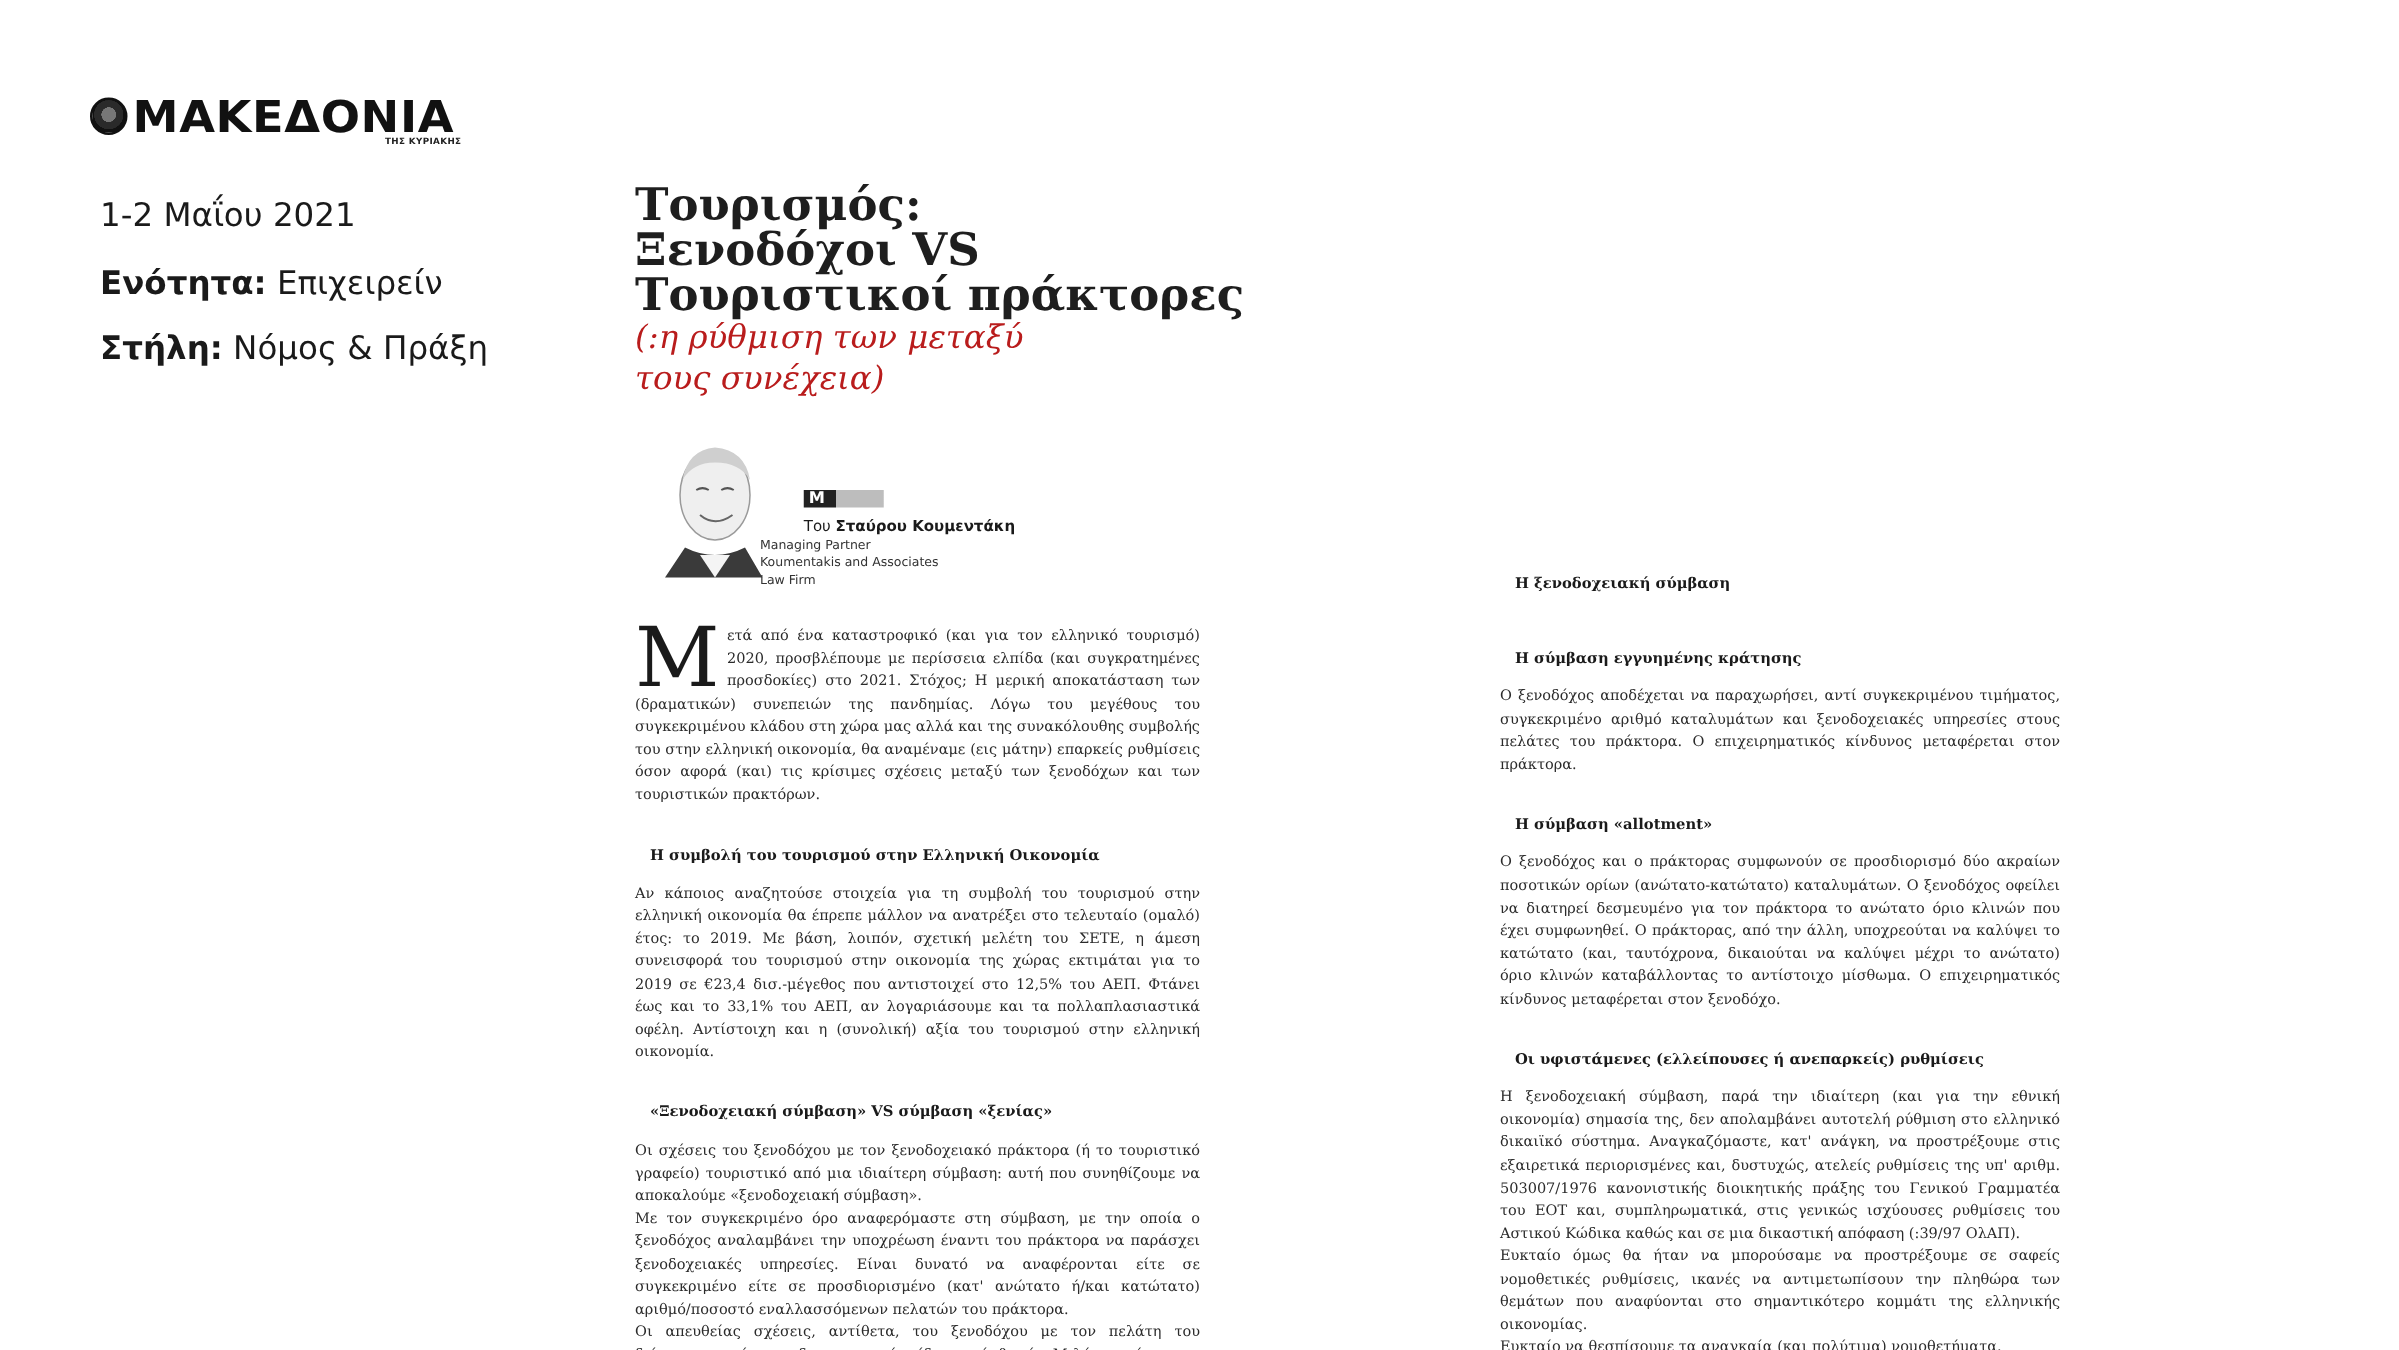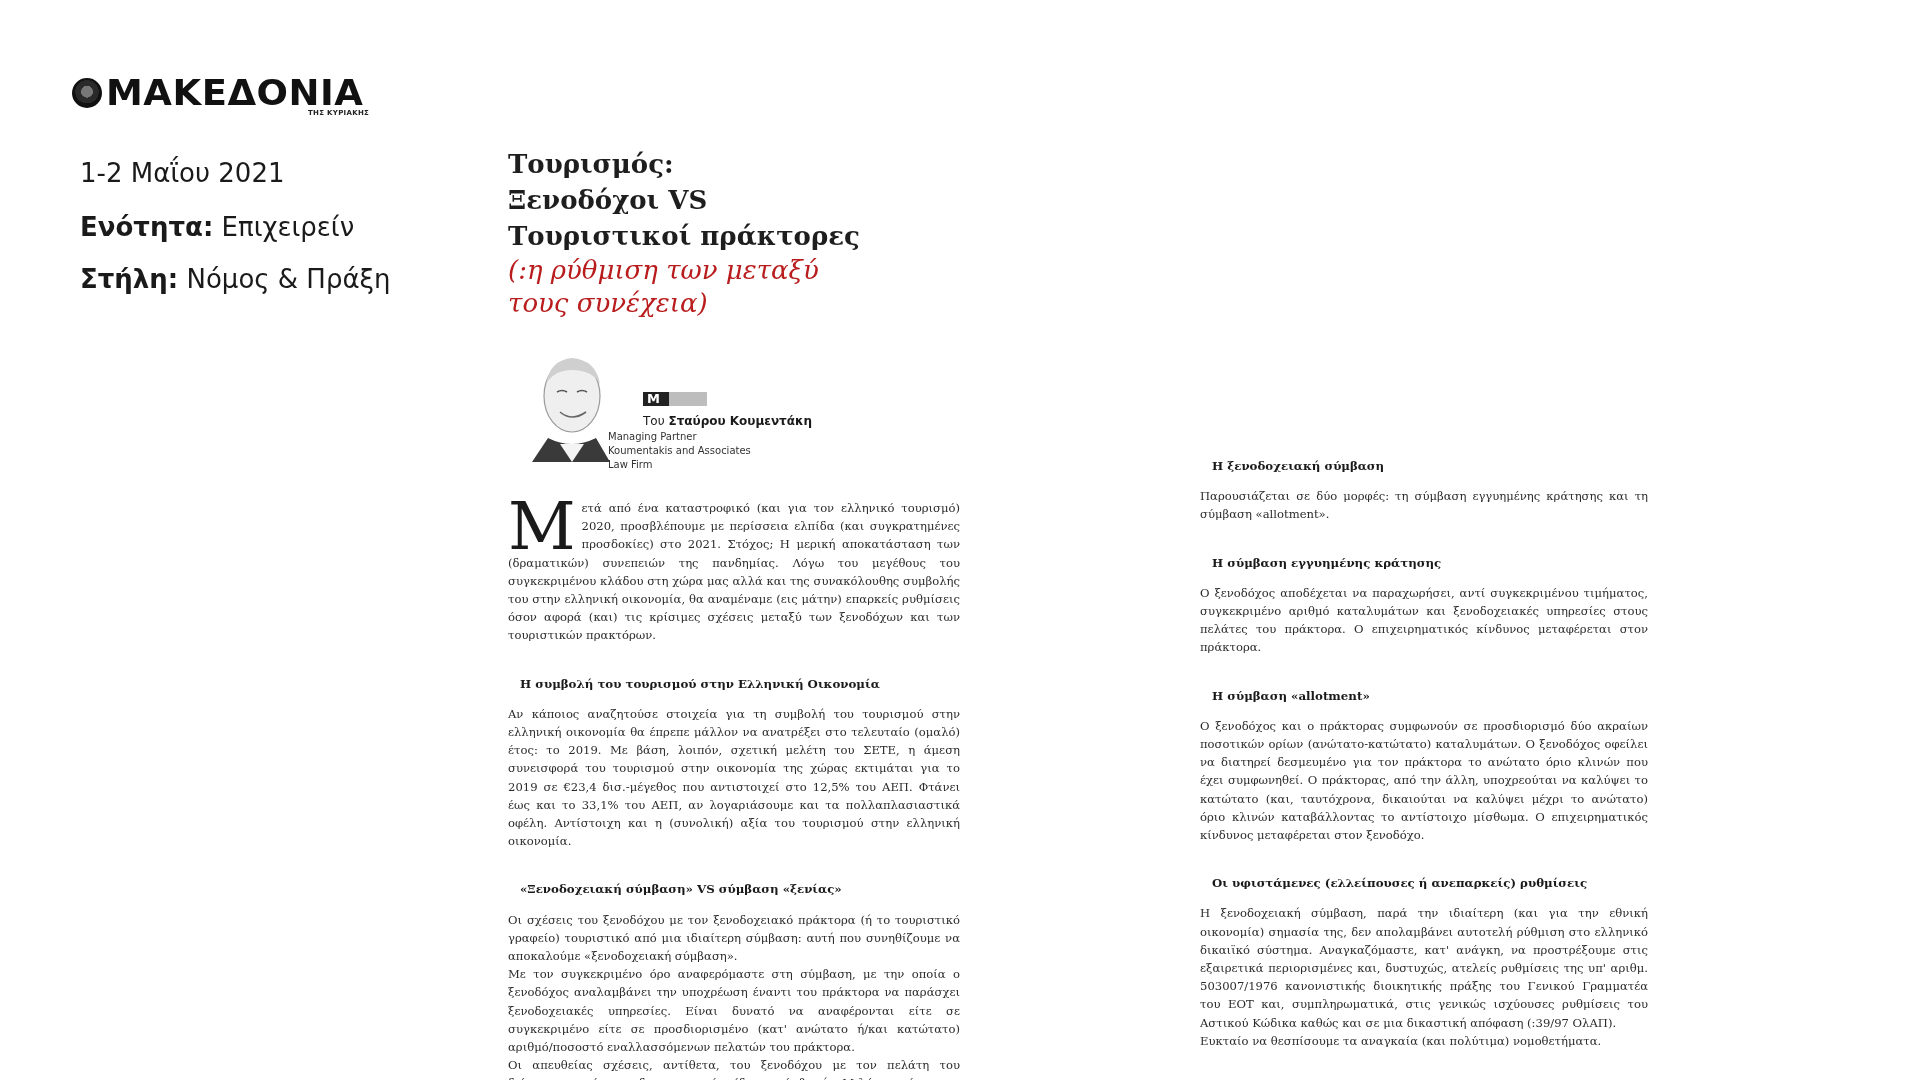--- a/index.html
+++ b/index.html
@@ -12,21 +12,21 @@
   .logo-word { position: absolute; left: 34px; top: 0; font-family: "DejaVu Sans", sans-serif; font-weight: 900; font-size: 37px; letter-spacing: 0.5px; color: #111; line-height: 44px; transform: scaleY(0.95); }
   .logo-sub { position: absolute; left: 236px; top: 37px; font-family: "DejaVu Sans", sans-serif; font-weight: bold; font-size: 7px; color: #222; letter-spacing: 0.3px; }
 
   .meta { position: absolute; left: 80px; font-family: "DejaVu Sans", sans-serif; font-size: 26px; color: #1a1a1a; }
   .meta-date { top: 158px; }
   .meta-section { top: 212px; }
   .meta-column { top: 264px; }
   .meta b { font-weight: bold; }
 
   
-  .headline { position: absolute; left: 508px; top: 146px; font-family: "DejaVu Serif", serif; font-weight: bold; font-size: 26px; line-height: 36px; color: #1e1e1e; }
+  .headline { position: absolute; left: 508px; top: 146px; font-family: "DejaVu Serif", serif; font-weight: bold; font-size: 36px; line-height: 36px; color: #1e1e1e; }
   .subhead { position: absolute; left: 508px; top: 254px; font-family: "DejaVu Serif", serif; font-style: italic; font-size: 26px; line-height: 33px; color: #b91c1c; font-weight: normal; }
 
   
   .author-photo { position: absolute; left: 530px; top: 350px; width: 80px; height: 118px; }
   .author-tag { position: absolute; left: 643px; top: 392px; width: 64px; height: 14px; background: linear-gradient(90deg, #222 0 40%, #bdbdbd 40% 100%); }
   .author-tag span { position: absolute; left: 4px; top: -1px; font-family: "DejaVu Sans", sans-serif; font-weight: 900; font-size: 13px; color: #fff; }
   .author-name { position: absolute; left: 643px; top: 414px; font-family: "DejaVu Sans", sans-serif; font-size: 12px; color: #1a1a1a; }
   .author-name b { font-weight: bold; }
   .author-role { position: absolute; left: 608px; font-family: "DejaVu Sans", sans-serif; font-size: 10px; color: #333; }
   .ar1 { top: 431px; } .ar2 { top: 445px; } .ar3 { top: 459px; }
@@ -93,24 +93,24 @@
   <p>Αν κάποιος αναζητούσε στοιχεία για τη συμβολή του τουρισμού στην ελληνική οικονομία θα έπρεπε μάλλον να ανατρέξει στο τελευταίο (ομαλό) έτος: το 2019. Με βάση, λοιπόν, σχετική μελέτη του ΣΕΤΕ, η άμεση συνεισφορά του τουρισμού στην οικονομία της χώρας εκτιμάται για το 2019 σε €23,4 δισ.-μέγεθος που αντιστοιχεί στο 12,5% του ΑΕΠ. Φτάνει έως και το 33,1% του ΑΕΠ, αν λογαριάσουμε και τα πολλαπλασιαστικά οφέλη. Αντίστοιχη και η (συνολική) αξία του τουρισμού στην ελληνική οικονομία.</p>
   <div class="gap"></div>
   <h4>«Ξενοδοχειακή σύμβαση» VS σύμβαση «ξενίας»</h4>
   <p>Οι σχέσεις του ξενοδόχου με τον ξενοδοχειακό πράκτορα (ή το τουριστικό γραφείο) τουριστικό από μια ιδιαίτερη σύμβαση: αυτή που συνηθίζουμε να αποκαλούμε «ξενοδοχειακή σύμβαση».</p>
   <p>Με τον συγκεκριμένο όρο αναφερόμαστε στη σύμβαση, με την οποία ο ξενοδόχος αναλαμβάνει την υποχρέωση έναντι του πράκτορα να παράσχει ξενοδοχειακές υπηρεσίες. Είναι δυνατό να αναφέρονται είτε σε συγκεκριμένο είτε σε προσδιορισμένο (κατ' ανώτατο ή/και κατώτατο) αριθμό/ποσοστό εναλλασσόμενων πελατών του πράκτορα.</p>
   <p>Οι απευθείας σχέσεις, αντίθετα, του ξενοδόχου με τον πελάτη του διέπονται από μια διαφορετικού είδους σύμβασή. Μιλάμε, τότε, για σύμβαση «ξενίας». Περιοριζόμαστε, στη συνέχεια, στα θέματα και αντιμετώπιση της ξενοδοχειακής σύμβασης.</p>
 </div>
 
 <div class="col col-right">
   <h4>Η ξενοδοχειακή σύμβαση</h4>
-  <p>Παρουσιάζεται σε δύο μορφές: τη σύμβαση εγγυημένης κράτησης και τη σύμβαση «allotment».</p>
   <div class="gap"></div>
   <h4>Η σύμβαση εγγυημένης κράτησης</h4>
   <p>Ο ξενοδόχος αποδέχεται να παραχωρήσει, αντί συγκεκριμένου τιμήματος, συγκεκριμένο αριθμό καταλυμάτων και ξενοδοχειακές υπηρεσίες στους πελάτες του πράκτορα. Ο επιχειρηματικός κίνδυνος μεταφέρεται στον πράκτορα.</p>
   <div class="gap"></div>
   <h4>Η σύμβαση «allotment»</h4>
   <p>Ο ξενοδόχος και ο πράκτορας συμφωνούν σε προσδιορισμό δύο ακραίων ποσοτικών ορίων (ανώτατο-κατώτατο) καταλυμάτων. Ο ξενοδόχος οφείλει να διατηρεί δεσμευμένο για τον πράκτορα το ανώτατο όριο κλινών που έχει συμφωνηθεί. Ο πράκτορας, από την άλλη, υποχρεούται να καλύψει το κατώτατο (και, ταυτόχρονα, δικαιούται να καλύψει μέχρι το ανώτατο) όριο κλινών καταβάλλοντας το αντίστοιχο μίσθωμα. Ο επιχειρηματικός κίνδυνος μεταφέρεται στον ξενοδόχο.</p>
   <div class="gap"></div>
   <h4>Οι υφιστάμενες (ελλείπουσες ή ανεπαρκείς) ρυθμίσεις</h4>
   <p>Η ξενοδοχειακή σύμβαση, παρά την ιδιαίτερη (και για την εθνική οικονομία) σημασία της, δεν απολαμβάνει αυτοτελή ρύθμιση στο ελληνικό δικαιϊκό σύστημα. Αναγκαζόμαστε, κατ' ανάγκη, να προστρέξουμε στις εξαιρετικά περιορισμένες και, δυστυχώς, ατελείς ρυθμίσεις της υπ' αριθμ. 503007/1976 κανονιστικής διοικητικής πράξης του Γενικού Γραμματέα του ΕΟΤ και, συμπληρωματικά, στις γενικώς ισχύουσες ρυθμίσεις του Αστικού Κώδικα καθώς και σε μια δικαστική απόφαση (:39/97 ΟλΑΠ).</p>
+  <p>Ευκταίο όμως θα ήταν να μπορούσαμε να προστρέξουμε σε σαφείς νομοθετικές ρυθμίσεις, ικανές να αντιμετωπίσουν την πληθώρα των θεμάτων που αναφύονται στο σημαντικότερο κομμάτι της ελληνικής οικονομίας.</p>
   <p>Ευκταίο να θεσπίσουμε τα αναγκαία (και πολύτιμα) νομοθετήματα.</p>
 </div>
 
 </body></html>

